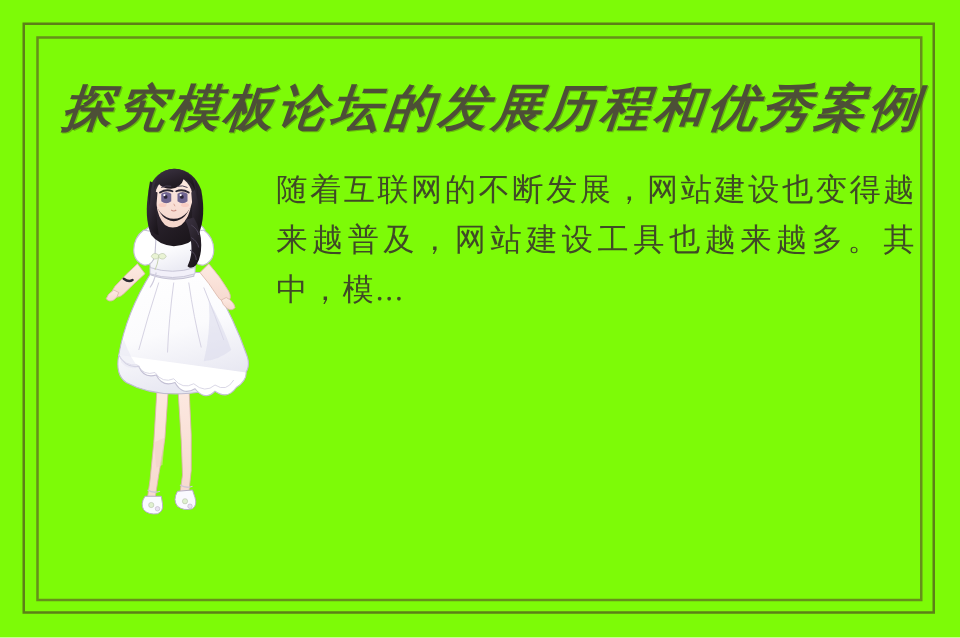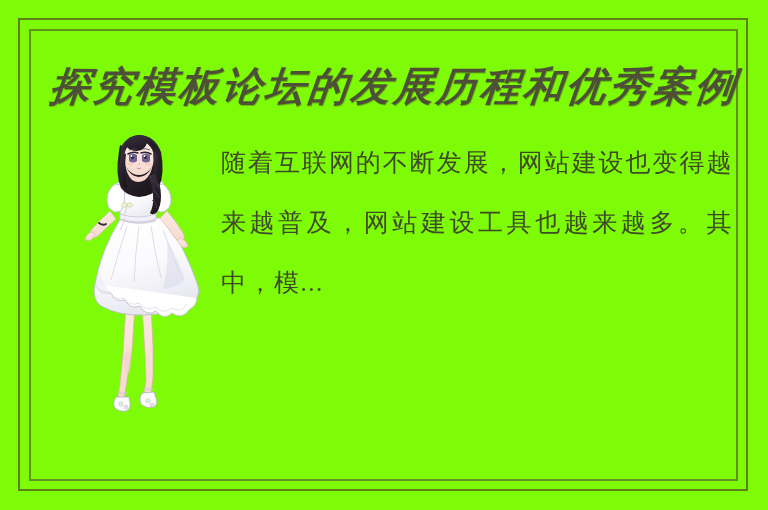--- a/index.html
+++ b/index.html
@@ -64,21 +64,21 @@
 
   
   .body-text {
     position: absolute;
     left: 221px;
     top: 133px;
     width: 512px;
     color: #3f4a26;
     font-family: "Liberation Serif", serif;
     font-size: 25px;
-    line-height: 60px;
+    line-height: 40px;
     letter-spacing: 1.5px;
     text-align: justify;
     text-justify: inter-character;
   }
 
   
   .figure {
     position: absolute;
     left: 63px;
     top: 122px;

